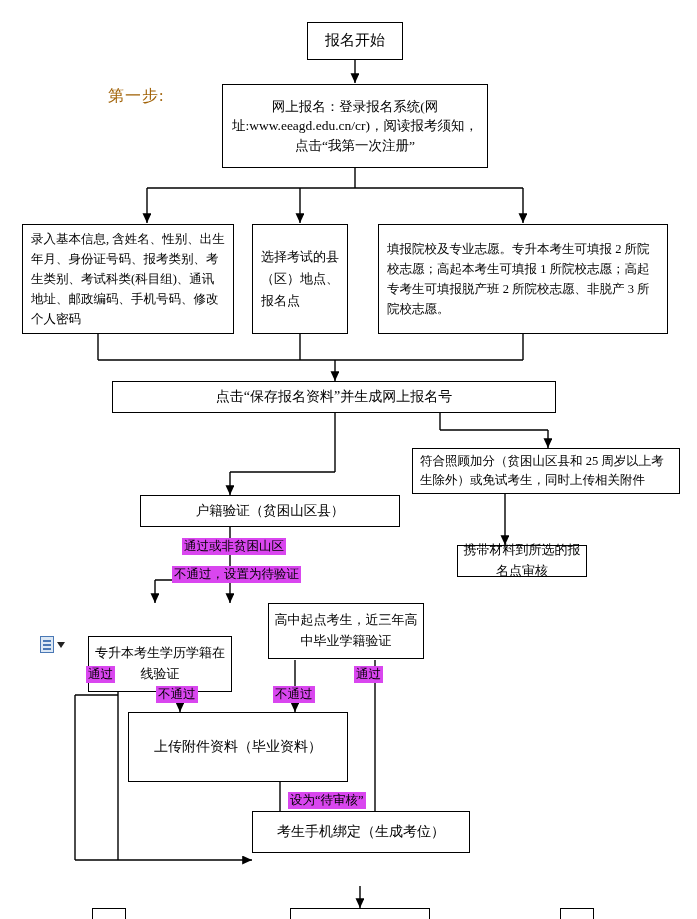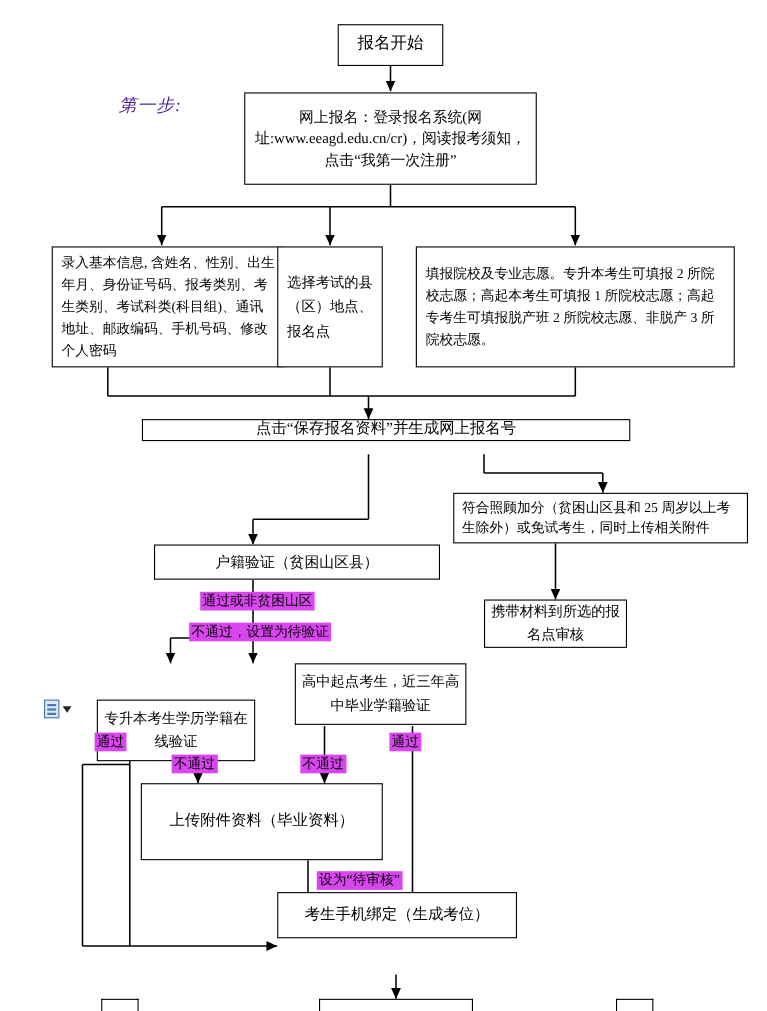--- a/index.html
+++ b/index.html
@@ -149,39 +149,39 @@
       <line x1="375" y1="660" x2="375" y2="825"></line>
       <line x1="375" y1="825" x2="330" y2="825"></line>
       <line x1="330" y1="825" x2="330" y2="843" marker-end="url(#arrow)"></line>
 
       <line x1="280" y1="782" x2="280" y2="843" marker-end="url(#arrow)"></line>
 
       <line x1="360" y1="886" x2="360" y2="908" marker-end="url(#arrow)"></line>
     </g>
   </svg>
 
-  <div class="label" style="left:108px; top:86px; color:#4c1d95;font-style:italic;">第一步:</div>
+  <div class="label" style="left:108px; top:86px; color:#a16207;">第一步:</div>
 
   <div class="box" style="left:307px; top:22px; width:96px; height:38px; font-size:15px;">报名开始</div>
 
   <div class="box justify" style="left:222px; top:84px; width:266px; height:84px; text-align:center; text-align-last:center; font-size:13.5px;">网上报名：登录报名系统(网址:www.eeagd.edu.cn/cr)，阅读报考须知，点击“我第一次注册”</div>
 
-  <div class="box" style="left:22px; top:224px; width:212px; height:110px; text-align:left; text-align-last:left; font-size:12.5px; line-height:1.6; padding:5px 8px;margin-left:25px;">录入基本信息, 含姓名、性别、出生年月、身份证号码、报考类别、考生类别、考试科类(科目组)、通讯地址、邮政编码、手机号码、修改个人密码</div>
+  <div class="box" style="left:22px; top:224px; width:212px; height:110px; text-align:left; text-align-last:left; font-size:12.5px; line-height:1.6; padding:5px 8px;">录入基本信息, 含姓名、性别、出生年月、身份证号码、报考类别、考生类别、考试科类(科目组)、通讯地址、邮政编码、手机号码、修改个人密码</div>
 
   <div class="box" style="left:252px; top:224px; width:96px; height:110px; text-align:left; font-size:13px; line-height:1.7; padding:5px 8px;">选择考试的县（区）地点、报名点</div>
 
   <div class="box" style="left:378px; top:224px; width:290px; height:110px; text-align:left; font-size:12.5px; line-height:1.6; padding:5px 8px;">填报院校及专业志愿。专升本考生可填报 2 所院校志愿；高起本考生可填报 1 所院校志愿；高起专考生可填报脱产班 2 所院校志愿、非脱产 3 所院校志愿。</div>
 
-  <div class="box" style="left:129px; top:381px; width:444px; height:20px; font-size:14px;">点击“保存报名资料”并生成网上报名号</div>
+  <div class="box" style="left:112px; top:381px; width:444px; height:32px; font-size:14px;">点击“保存报名资料”并生成网上报名号</div>
 
   <div class="box" style="left:412px; top:448px; width:268px; height:46px; text-align:left; font-size:12.5px; line-height:1.55; padding:4px 7px;">符合照顾加分（贫困山区县和 25 周岁以上考生除外）或免试考生，同时上传相关附件</div>
 
   <div class="box" style="left:140px; top:495px; width:260px; height:32px; font-size:13.5px;">户籍验证（贫困山区县）</div>
 
-  <div class="box" style="left:440px; top:545px; width:130px; height:44px; font-size:13px; line-height:1.6;">携带材料到所选的报名点审核</div>
+  <div class="box" style="left:457px; top:545px; width:130px; height:32px; font-size:13px; line-height:1.6;">携带材料到所选的报名点审核</div>
 
   <div class="box" style="left:88px; top:636px; width:144px; height:56px; font-size:13px; line-height:1.6;">专升本考生学历学籍在线验证</div>
 
   <div class="box" style="left:248px; top:603px; width:156px; height:56px; font-size:13px; line-height:1.6;margin-left:20px;">高中起点考生，近三年高中毕业学籍验证</div>
 
   <div class="box" style="left:128px; top:712px; width:220px; height:70px; font-size:14px; line-height:1.7;">上传附件资料（毕业资料）</div>
 
   <div class="box" style="left:252px; top:811px; width:218px; height:42px; font-size:14px;">考生手机绑定（生成考位）</div>
 
   <div class="edge-label" style="left:182px; top:538px;">通过或非贫困山区</div>

